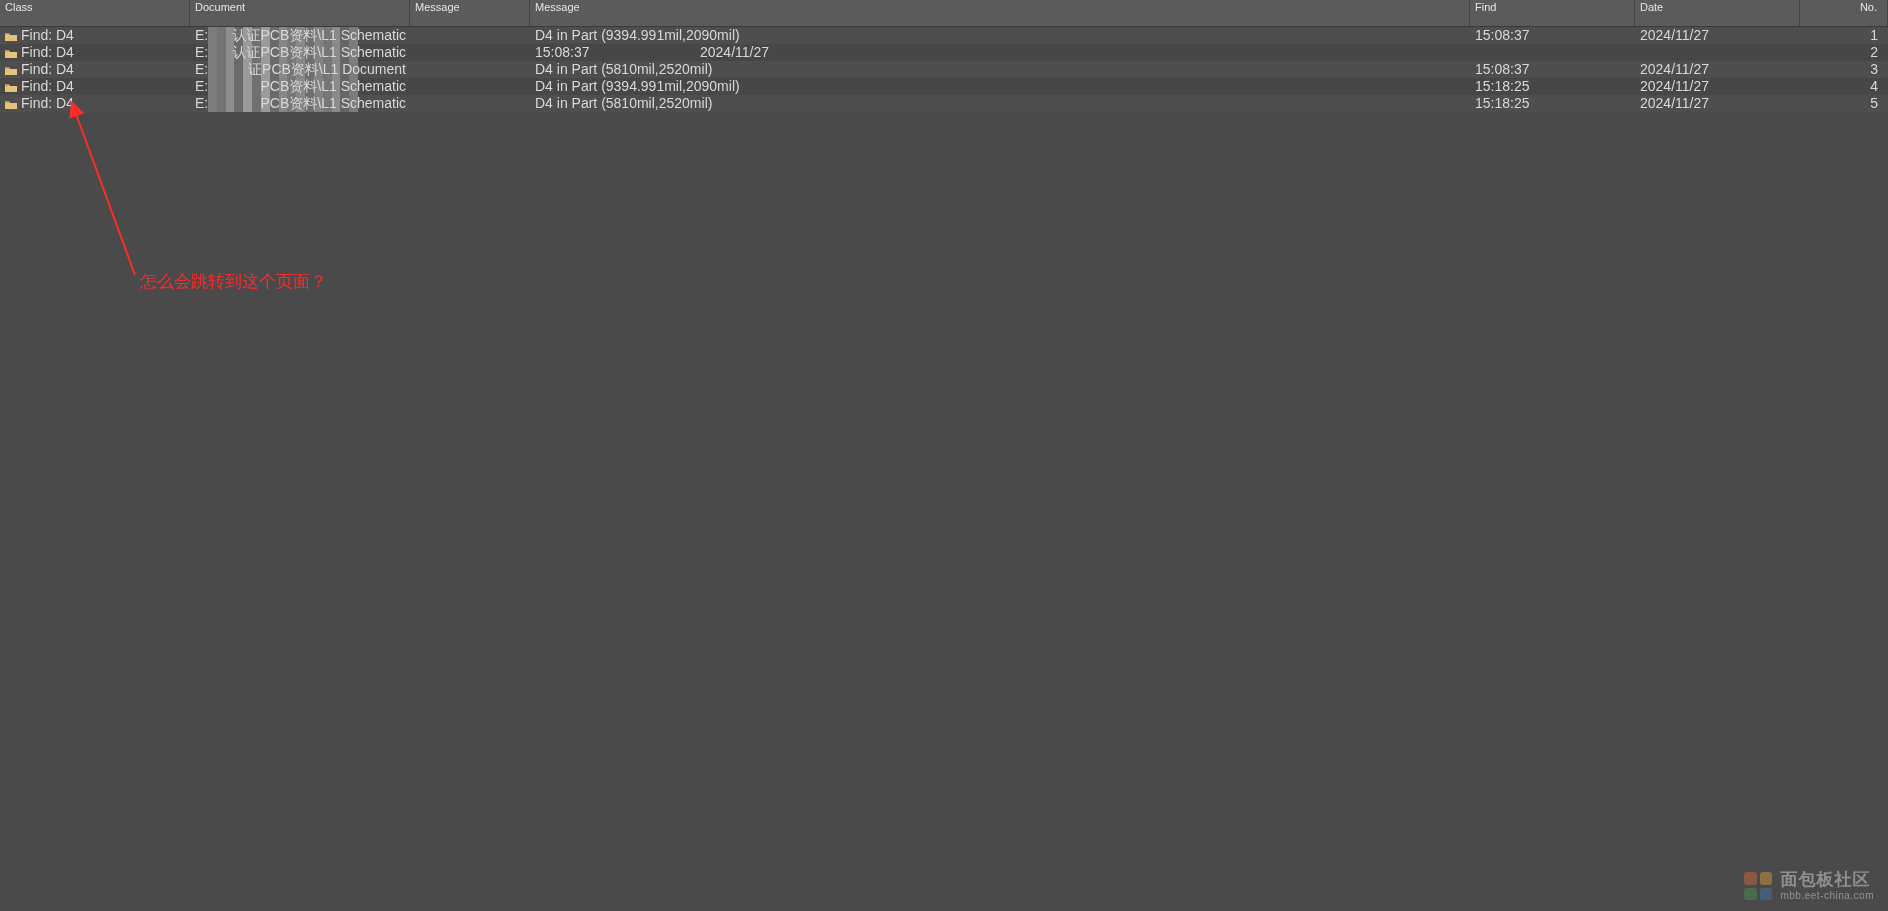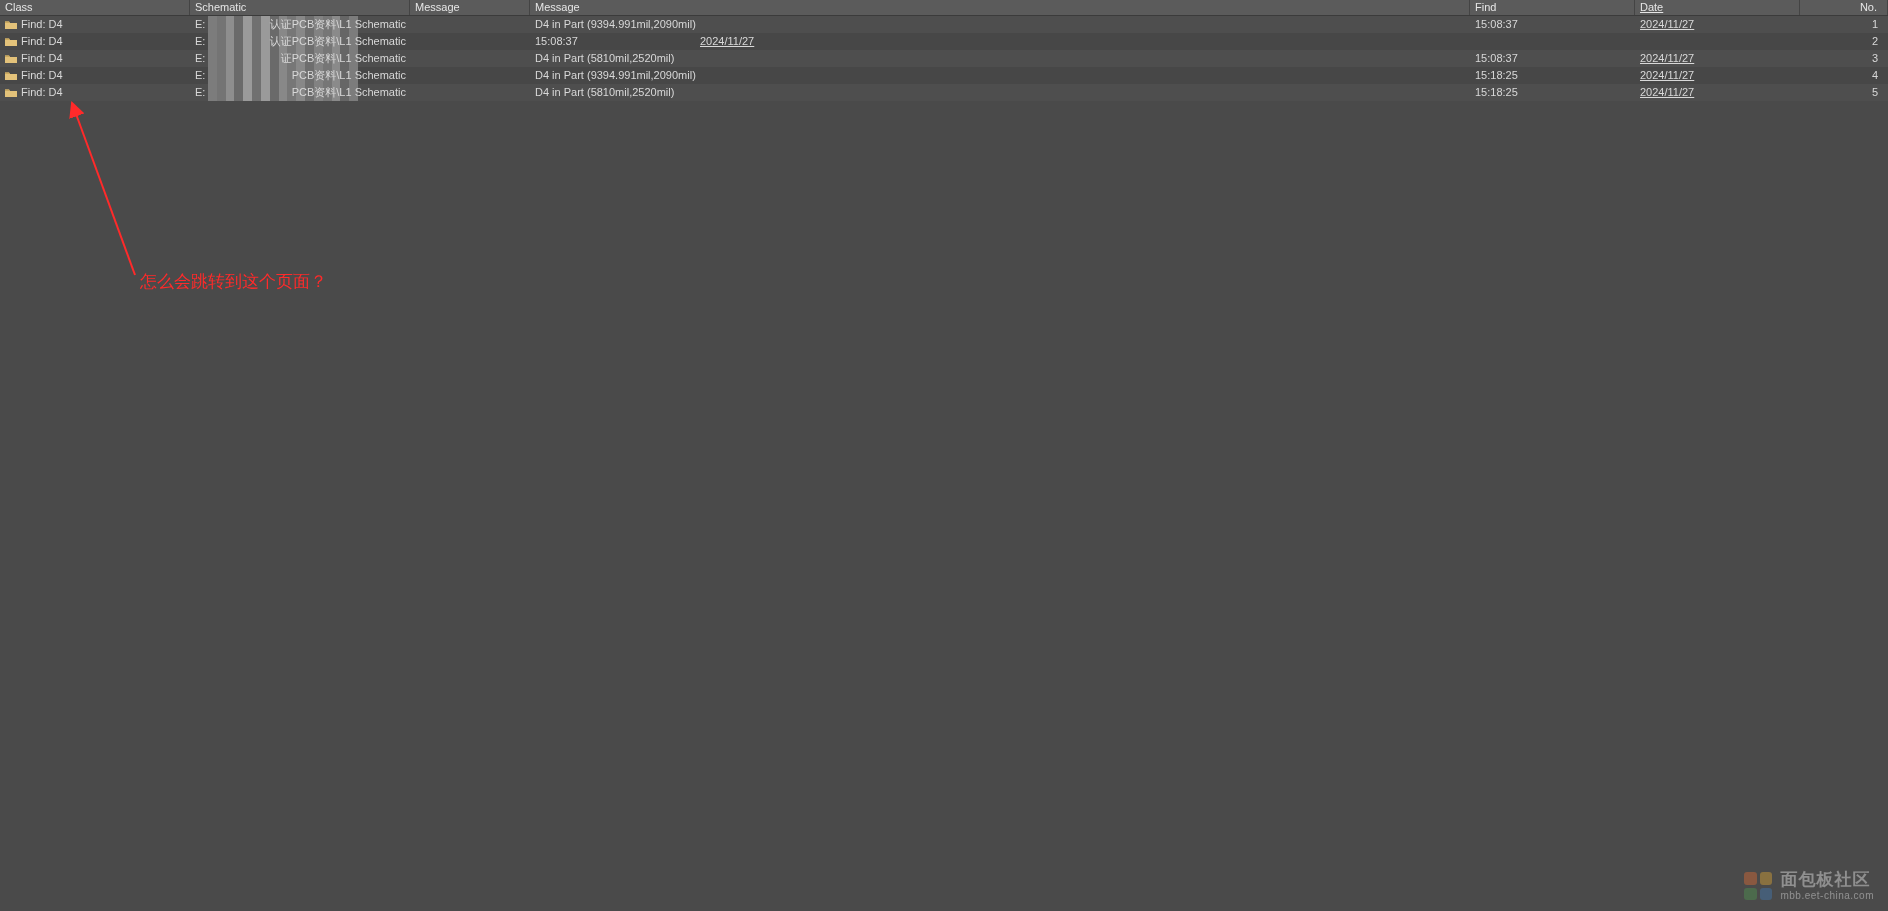--- a/index.html
+++ b/index.html
@@ -10,21 +10,21 @@
     font-family: "Segoe UI", Tahoma, Arial, sans-serif;
     font-size: 11px;
     color: #d0d0d0;
     overflow: hidden;
     position: relative;
   }
 
   
   .hdr {
     display: flex;
-    height: 16px;
+    height: 27px;
     background: #5b5b5b;
     color: #e6e6e6;
     font-size: 11px;
     line-height: 15px;
     user-select: none;
     border-bottom: 1px solid #3b3b3b;
   }
   .hdr .col {
     padding-left: 5px;
     border-right: 1px solid #444;
@@ -32,40 +32,40 @@
     overflow: hidden;
   }
   .hdr .col.no { text-align: right; padding-right: 10px; padding-left: 0; }
 
   
   .rows { }
   .row {
     display: flex;
     height: 17px;
     line-height: 17px;
-    font-size: 11px;
+    font-size: 14px;
     color: #d8d8d8;
   }
   .row:nth-child(odd)  { background: #4e4e4e; }
   .row:nth-child(even) { background: #474747; }
   .row .cell {
     padding-left: 5px;
     white-space: nowrap;
     overflow: hidden;
     position: relative;
   }
   .row .cell.no { text-align: right; padding-right: 10px; padding-left: 0; }
 
   
   .c-class  { width: 190px; flex: 0 0 190px; }
   .c-doc    { width: 220px; flex: 0 0 220px; }
   .c-src    { width: 120px; flex: 0 0 120px; }
   .c-msg    { width: 940px; flex: 0 0 940px; }
   .c-time   { width: 165px; flex: 0 0 165px; }
-  .c-date   { width: 165px; flex: 0 0 165px; text-decoration: underline; }
+  .c-date   { width: 165px; flex: 0 0 165px; }
   .c-no     { flex: 1 1 auto; }
 
   
   .folder-icon {
     display: inline-block;
     width: 12px; height: 9px;
     margin-right: 4px;
     position: relative;
     top: 1px;
   }
@@ -119,21 +119,21 @@
   .wm-logo div { border-radius: 3px; }
   .wm-text { display: flex; flex-direction: column; line-height: 1.1; }
   .wm-text .big { font-size: 17px; font-weight: 600; letter-spacing: 1px; }
   .wm-text .small { font-size: 10px; letter-spacing: 0.5px; }
 </style>
 </head>
 <body>
 
 <div class="hdr">
   <div class="col c-class">Class</div>
-  <div class="col c-doc">Schematic</div>
+  <div class="col c-doc">Document</div>
   <div class="col c-src">Message</div>
   <div class="col c-msg">Message</div>
   <div class="col c-time">Find</div>
   <div class="col c-date">Date</div>
   <div class="col c-no no">No.</div>
 </div>
 
 <div class="rows" id="rows">
     <div class="row">
       <div class="cell c-class"><span class="folder-icon"><svg width="12" height="10" viewBox="0 0 12 10">
@@ -192,21 +192,21 @@
       <div class="cell c-src"></div>
       <div class="cell c-time">15:08:37</div>
       <div class="cell c-date">2024/11/27</div>
       <div class="cell c-no no">2</div>
     </div>
     <div class="row">
       <div class="cell c-class"><span class="folder-icon"><svg width="12" height="10" viewBox="0 0 12 10">
             <path d="M0 1.5 L4 1.5 L5 3 L12 3 L12 9 L0 9 Z" fill="#e3c27a"></path>
             <path d="M0 1.5 L4 1.5 L5 3 L0 3 Z" fill="#c9a85e"></path>
           </svg></span><span>Find: D4</span></div>
-      <div class="cell c-doc" style="position: relative;"><span style="position:relative;z-index:2">E:</span><span style="position:absolute;right:4px;z-index:2">证PCB资料\L1 Schematic</span><span class="pixelate" style="width: 150px; left: 18px;">
+      <div class="cell c-doc" style="position: relative;"><span style="position:relative;z-index:2">E:</span><span style="position:absolute;right:4px;z-index:2">证PCB资料\L1 Document</span><span class="pixelate" style="width: 150px; left: 18px;">
           <span style="background:#7c7c7c"></span>
           <span style="background:#747474"></span>
           <span style="background:#8e8e8e"></span>
           <span style="background:#6a6a6a"></span>
           <span style="background:#9a9a9a"></span>
           <span style="background:#707070"></span>
           <span style="background:#9a9a9a"></span>
           <span style="background:#6a6a6a"></span>
           <span style="background:#888"></span>
           <span style="background:#777"></span>

